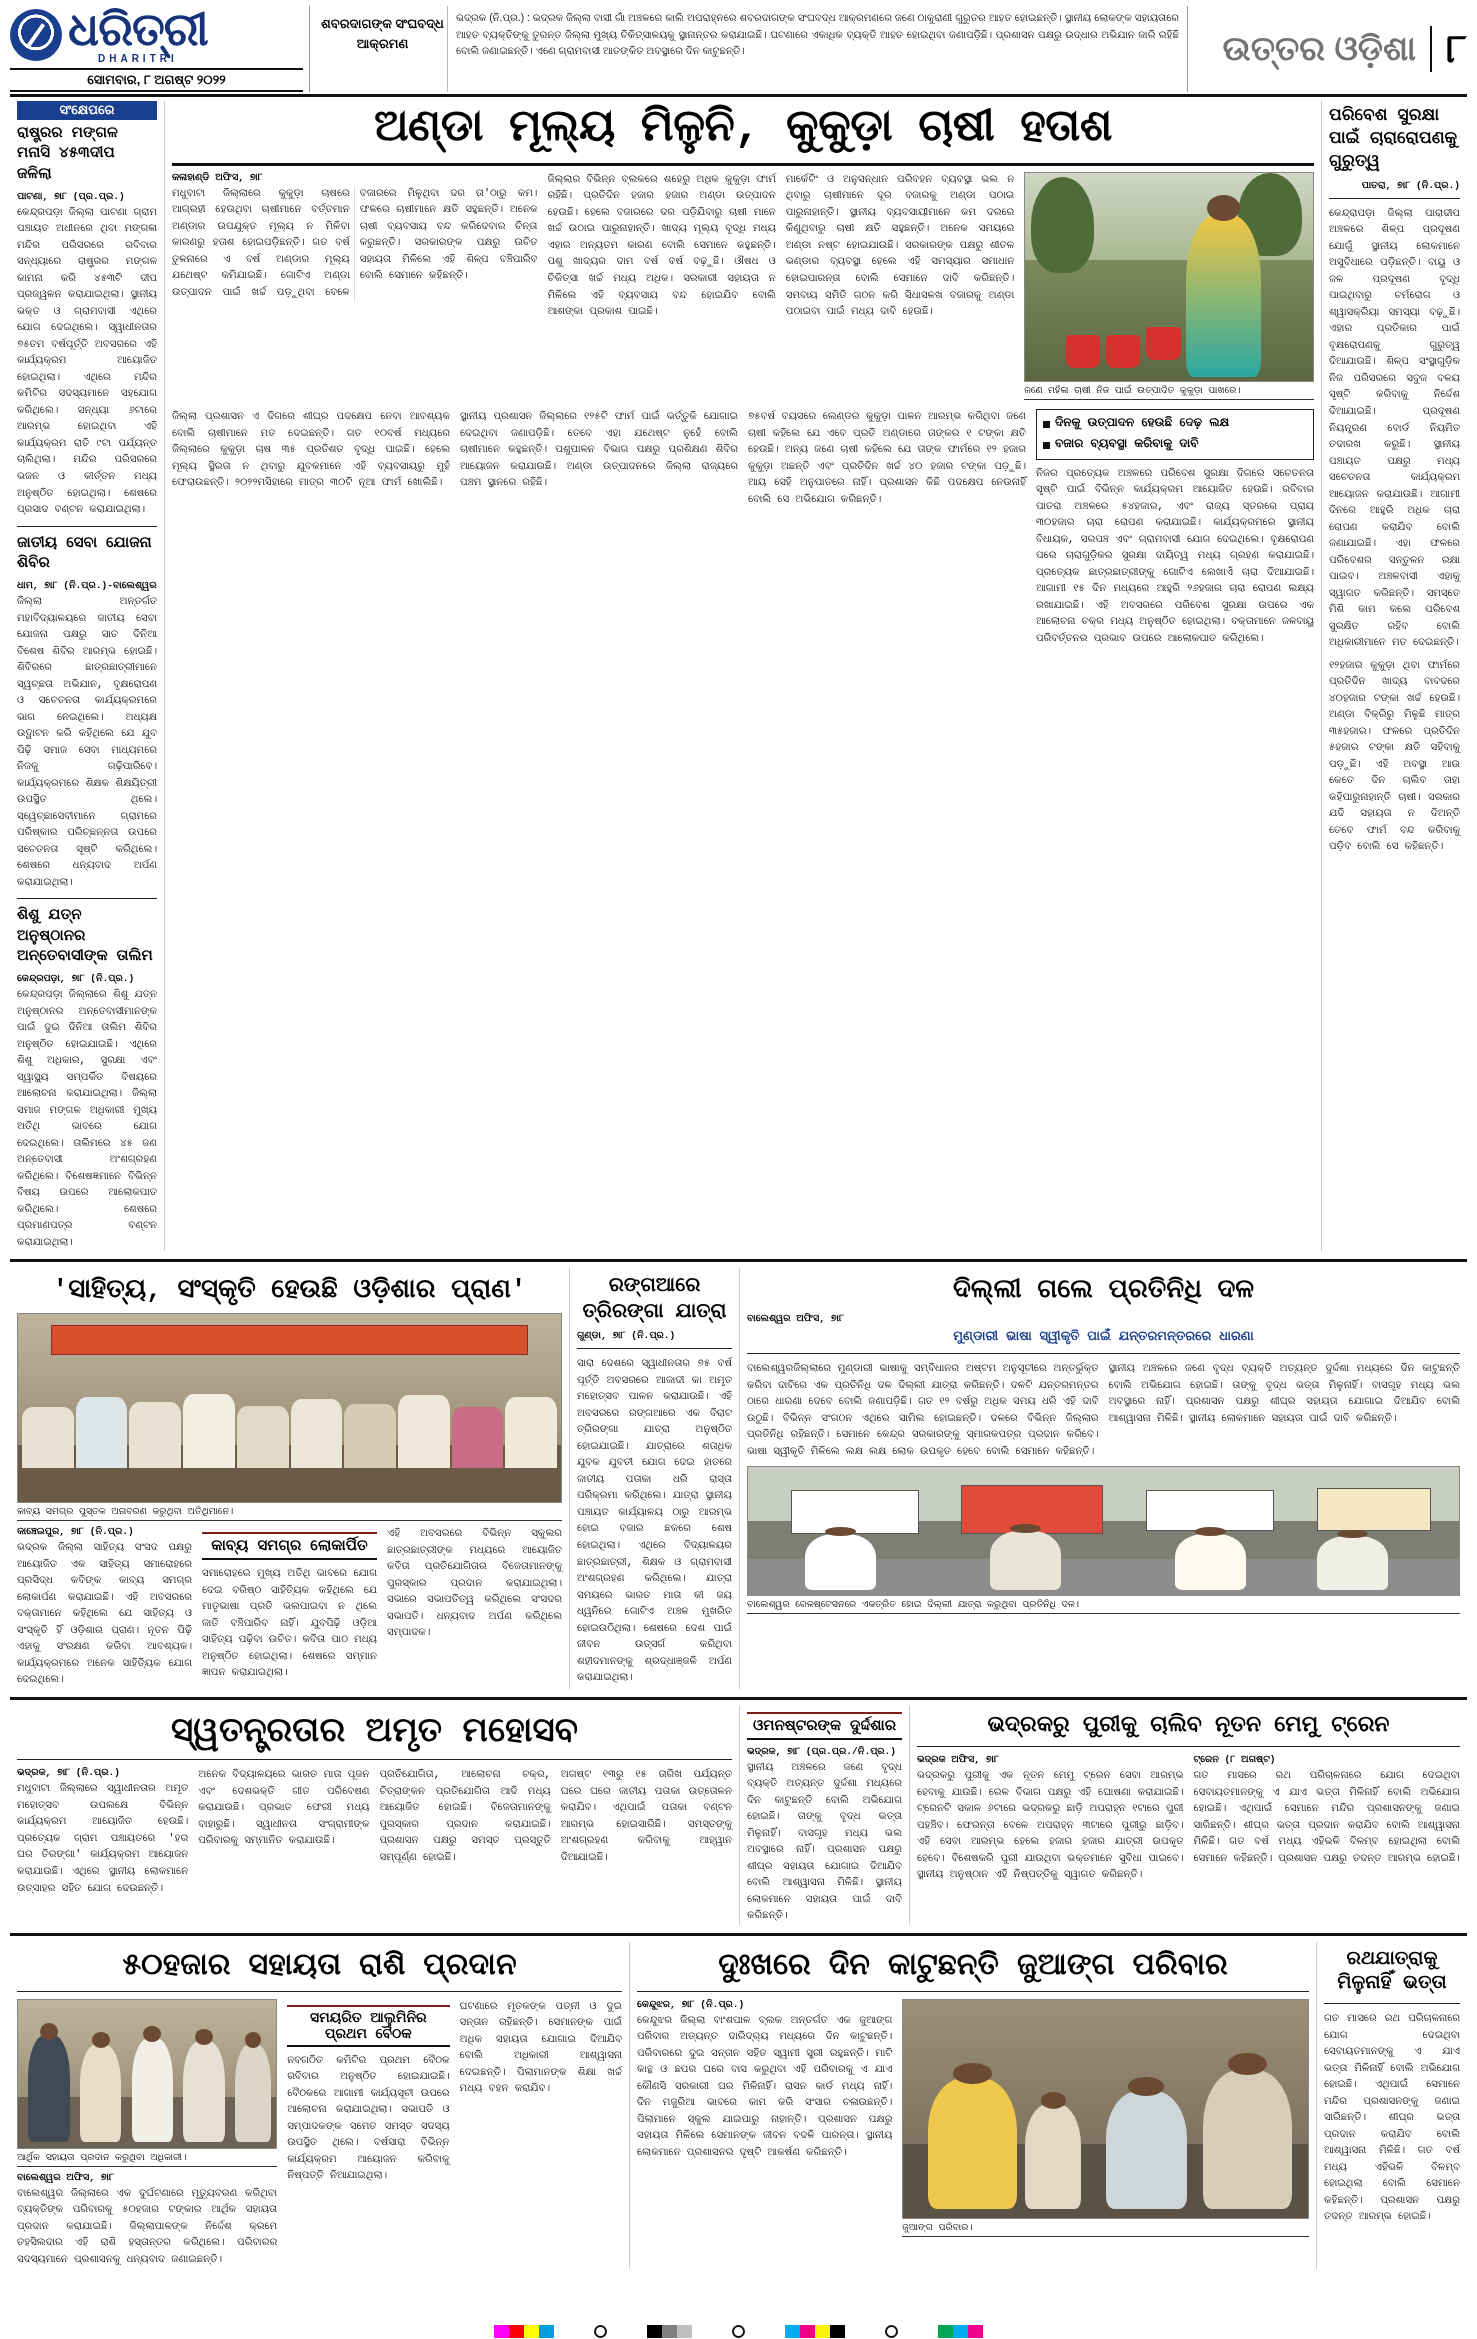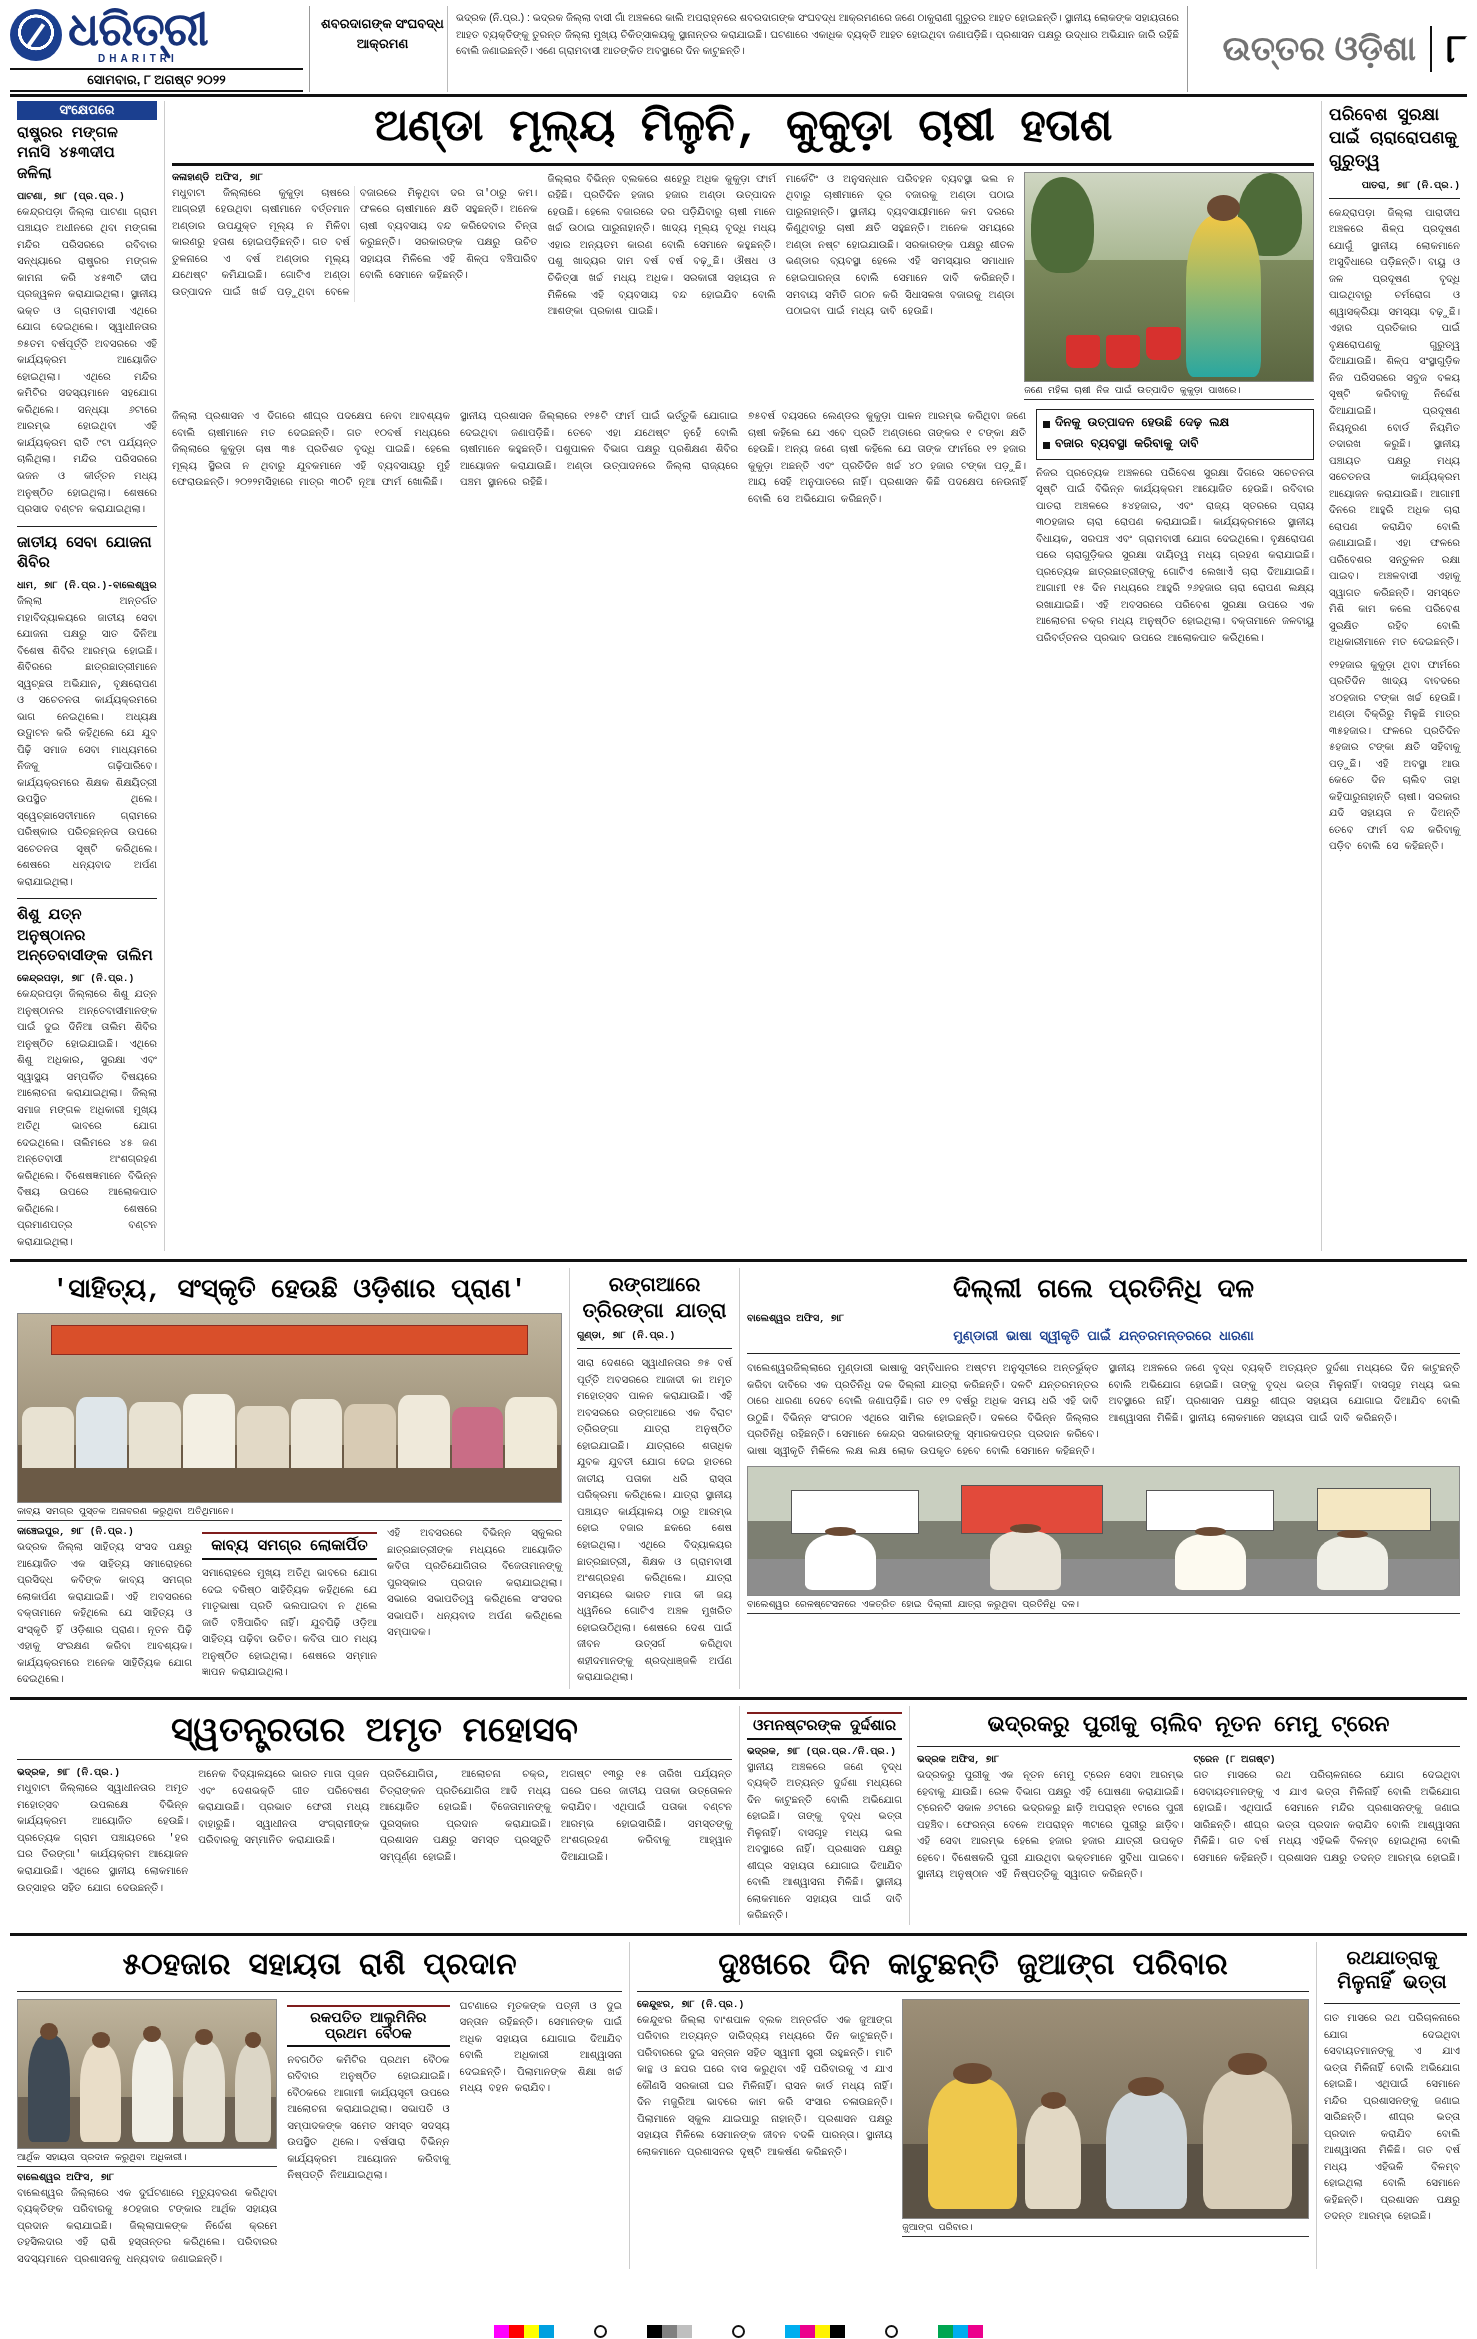--- a/index.html
+++ b/index.html
@@ -567,21 +567,21 @@
               </div>
             <div class="person" style="right:2%; width:14%; height:66%; background:#dcd6c6;">
                 <div class="head"></div>
               </div>
           </div>
           <div class="caption">ଆର୍ଥିକ ସହାୟତା ପ୍ରଦାନ କରୁଥିବା ଅଧିକାରୀ।</div>
           <div class="dateline">ବାଲେଶ୍ୱର ଅଫିସ, ୭ା୮</div>
           <div class="body-text">ବାଲେଶ୍ୱର ଜିଲ୍ଲାରେ ଏକ ଦୁର୍ଘଟଣାରେ ମୃତ୍ୟୁବରଣ କରିଥିବା ବ୍ୟକ୍ତିଙ୍କ ପରିବାରକୁ ୫୦ହଜାର ଟଙ୍କାର ଆର୍ଥିକ ସହାୟତା ପ୍ରଦାନ କରାଯାଇଛି। ଜିଲ୍ଲାପାଳଙ୍କ ନିର୍ଦ୍ଦେଶ କ୍ରମେ ତହସିଲଦାର ଏହି ରାଶି ହସ୍ତାନ୍ତର କରିଥିଲେ। ପରିବାରର ସଦସ୍ୟମାନେ ପ୍ରଶାସନକୁ ଧନ୍ୟବାଦ ଜଣାଇଛନ୍ତି।</div>
         </div>
         <div style="flex:1;">
-          <div class="headline-box" style="font-size:14px;">ରକପତିତ ଆଲୁମିନିର ପ୍ରଥମ ବୈଠକ</div>
+          <div class="headline-box" style="font-size:14px;">ସମୟରିତ ଆଲୁମିନିର ପ୍ରଥମ ବୈଠକ</div>
           <div class="body-text">ନବଗଠିତ କମିଟିର ପ୍ରଥମ ବୈଠକ ରବିବାର ଅନୁଷ୍ଠିତ ହୋଇଯାଇଛି। ବୈଠକରେ ଆଗାମୀ କାର୍ଯ୍ୟସୂଚୀ ଉପରେ ଆଲୋଚନା କରାଯାଇଥିଲା। ସଭାପତି ଓ ସମ୍ପାଦକଙ୍କ ସମେତ ସମସ୍ତ ସଦସ୍ୟ ଉପସ୍ଥିତ ଥିଲେ। ବର୍ଷସାରା ବିଭିନ୍ନ କାର୍ଯ୍ୟକ୍ରମ ଆୟୋଜନ କରିବାକୁ ନିଷ୍ପତ୍ତି ନିଆଯାଇଥିଲା।</div>
         </div>
         <div style="flex:1;">
           <div class="body-text">ଘଟଣାରେ ମୃତକଙ୍କ ପତ୍ନୀ ଓ ଦୁଇ ସନ୍ତାନ ରହିଛନ୍ତି। ସେମାନଙ୍କ ପାଇଁ ଅଧିକ ସହାୟତା ଯୋଗାଇ ଦିଆଯିବ ବୋଲି ଅଧିକାରୀ ଆଶ୍ୱାସନା ଦେଇଛନ୍ତି। ପିଲାମାନଙ୍କ ଶିକ୍ଷା ଖର୍ଚ୍ଚ ମଧ୍ୟ ବହନ କରାଯିବ।</div>
         </div>
       </div>
     </div>
 
     <div class="col" style="flex:1 1 auto;">
       <div class="headline-sec" style="font-size:30px;">ଦୁଃଖରେ ଦିନ କାଟୁଛନ୍ତି ଜୁଆଙ୍ଗ ପରିବାର</div>

